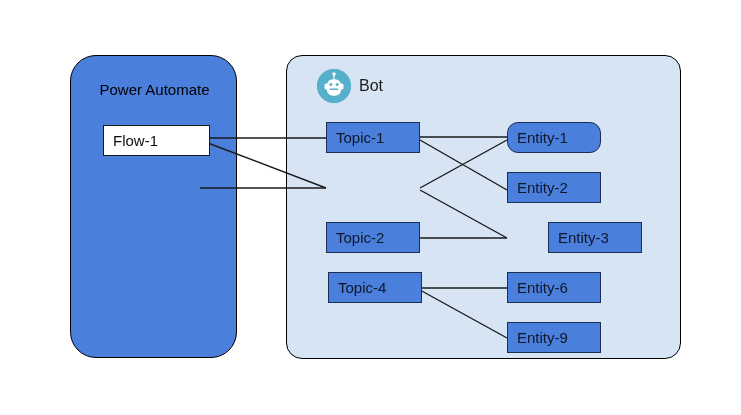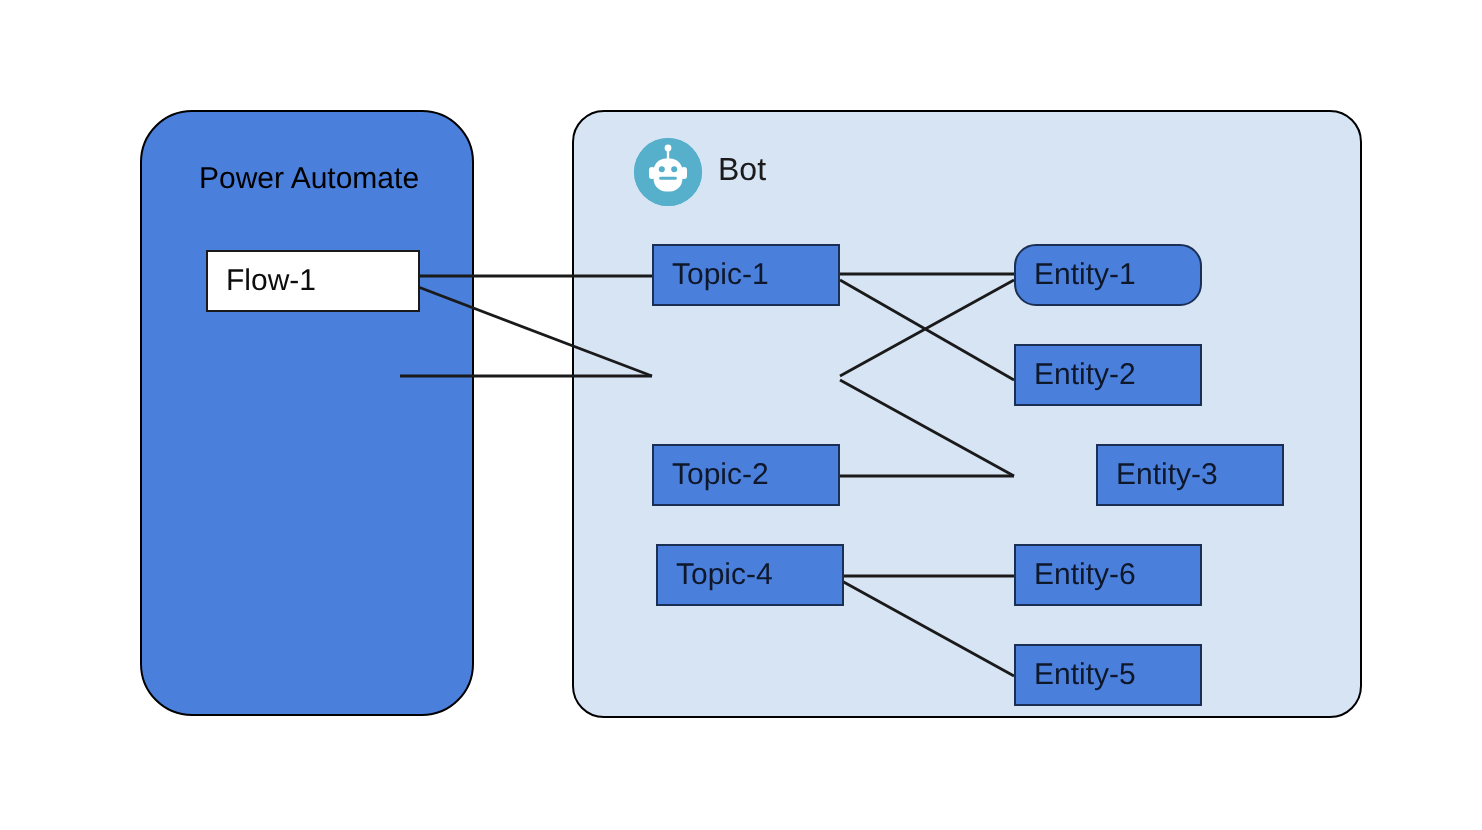--- a/index.html
+++ b/index.html
@@ -166,16 +166,16 @@
   <div class="node entity" style="left:507px; top:172px;">
     <span>Entity-2</span>
   </div>
   <div class="node entity" style="left:512px; top:222px;margin-left:36px;">
     <span>Entity-3</span>
   </div>
   <div class="node entity" style="left:507px; top:272px;">
     <span>Entity-6</span>
   </div>
   <div class="node entity" style="left:507px; top:322px;">
-    <span>Entity-5</span>
+    <span>Entity-9</span>
   </div>
 
 </div>
 
 </body></html>

